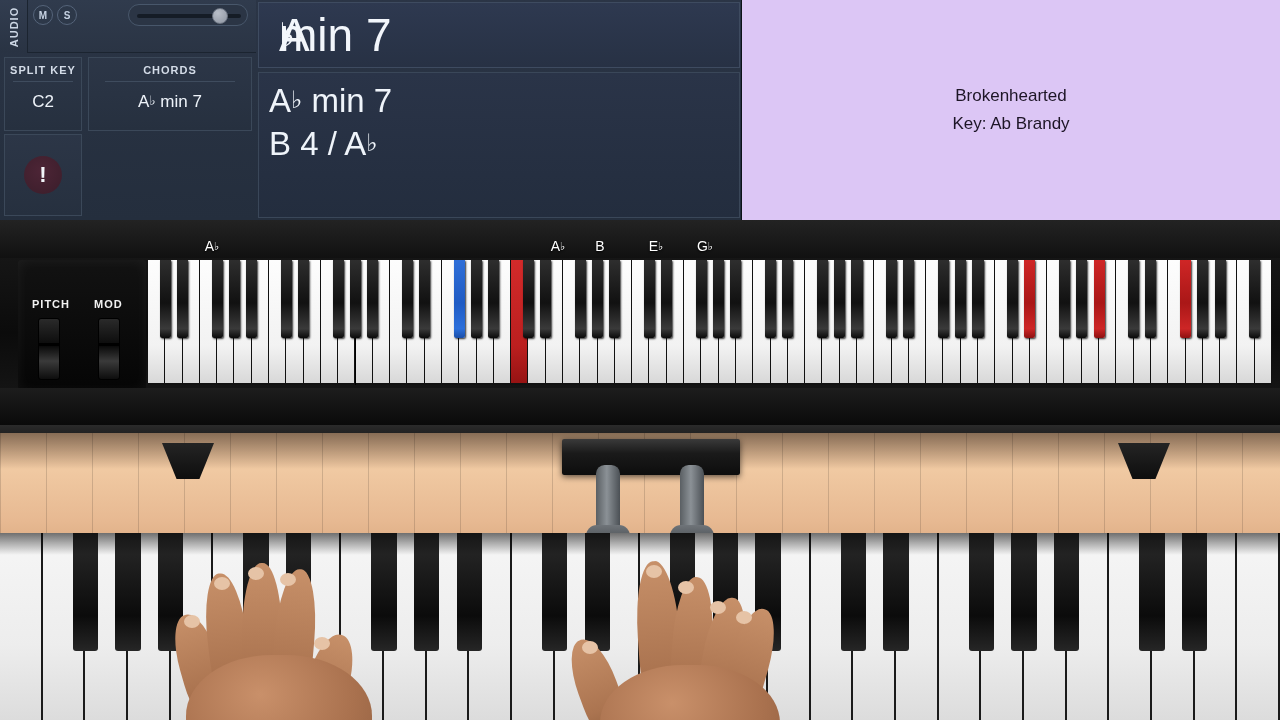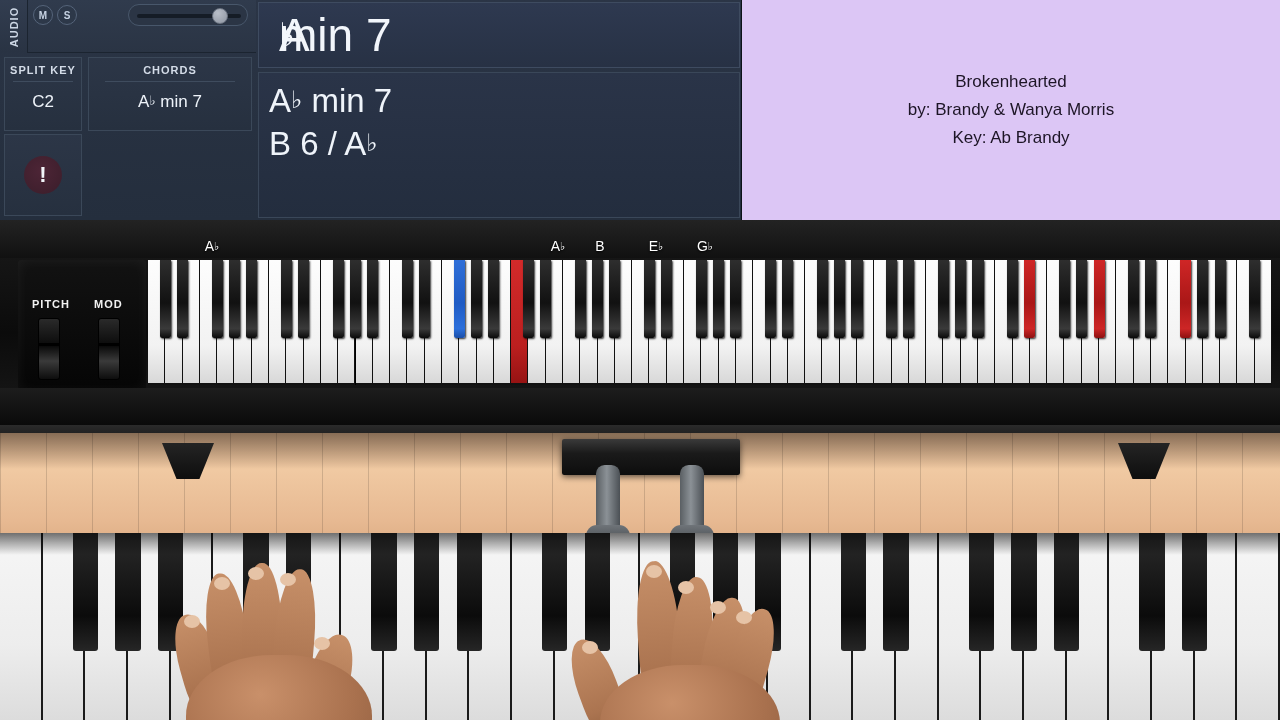--- a/index.html
+++ b/index.html
@@ -332,27 +332,26 @@
     <div class="chord-main">
       <span>
           <span>A</span>
           <span class="fl">♭</span>
           <span> min 7</span>
         </span>
     </div>
 
     <div class="chord-list">
       <div><span>A</span><span class="fl">♭</span><span> min 7</span></div>
-      <div><span>B</span><span> 6 / A</span><span class="fl">♭</span></div>
+      <div><span>B</span><span> 4 / A</span><span class="fl">♭</span></div>
     </div>
   </div>
 
   <div class="songinfo">
     <div>Brokenhearted</div>
-    <div>by: Brandy &amp; Wanya Morris</div>
     <div>Key: Ab Brandy</div>
   </div>
 
   <div class="kbband">
     <div class="kb-toprail"></div>
 
     <div class="wheels">
       <div class="wheel-label pitch">PITCH</div>
       <div class="wheel-label mod">MOD</div>
       <div class="wheel pitch"></div>

